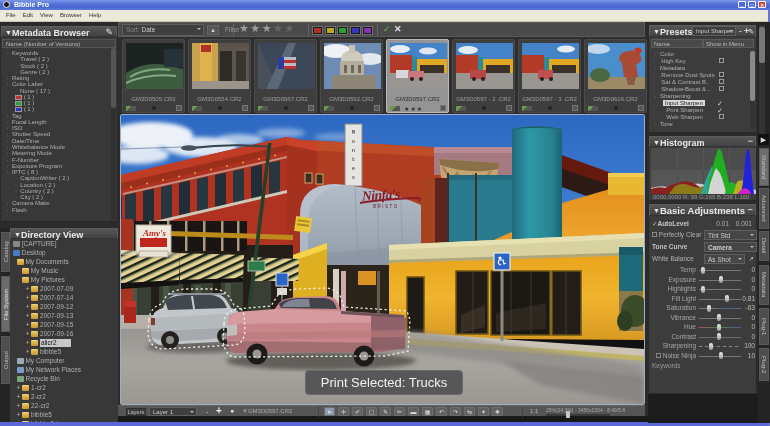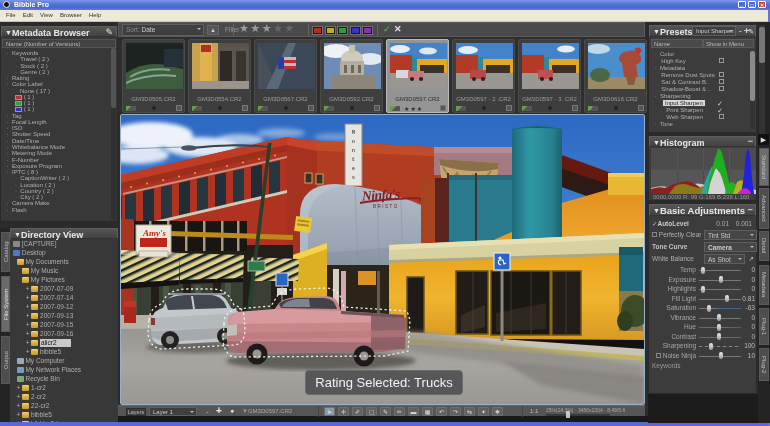--- a/index.html
+++ b/index.html
@@ -764,13 +764,13 @@
  <div class="rtab" style="top:243px;height:40px;">
         <div class="vtext2">Metadata</div>
       </div>
  <div class="rtab" style="top:286px;height:37px;">
         <div class="vtext2">Plug-1</div>
       </div>
  <div class="rtab" style="top:326px;height:33px;">
         <div class="vtext2">Plug-2</div>
       </div>
 </div>
-<div class="abs" id="tooltip">Rating Selected: Trucks</div>
+<div class="abs" id="tooltip">Print Selected: Trucks</div>
 </div>
 </body></html>

